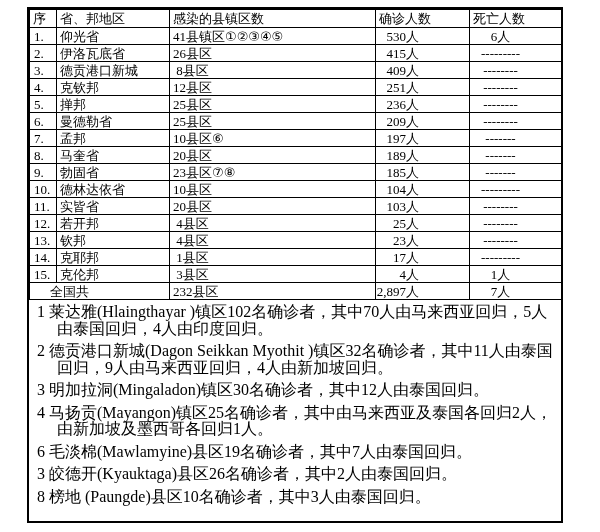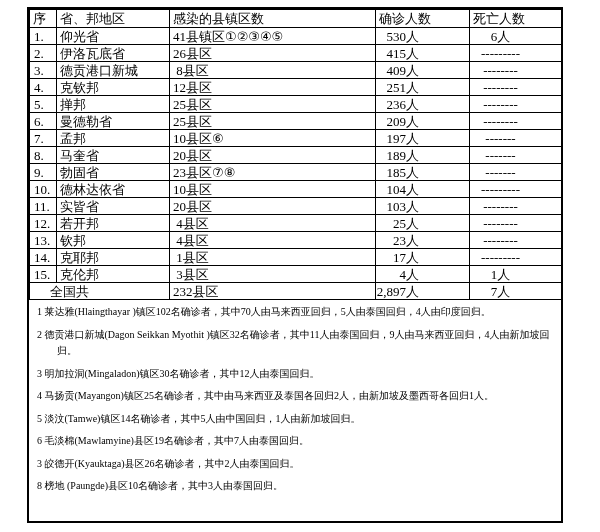--- a/index.html
+++ b/index.html
@@ -27,21 +27,21 @@
   .case-table thead th{height:17px;text-align:left;padding-left:3px;}
   td.c-no{padding-left:4px;}
   td.c-region{padding-left:3px;}
   td.c-dist{padding-left:3px;white-space:pre;margin-left:25px;}
   td.c-conf{text-align:right;padding-right:50px;margin-top:40px;}
   td.c-death{text-align:center;padding-right:30px;}
   td.c-total-label{padding-left:20px;margin-top:8px;}
   .footnotes{
     flex:1;box-sizing:border-box;
     padding:4px 6px 0 8px;
-    font-size:10px;
+    font-size:16px;
   }
   .footnotes p{
     margin:0 0 6px 0;line-height:16.5px;
     padding-left:20px;text-indent:-20px;
   }
 </style>
 </head>
 <body>
 
 <div class="doc">
@@ -177,20 +177,19 @@
           <td class="c-death">7人</td>
         </tr>
       </tbody>
     </table>
 
     <div class="footnotes">
       <p>1 莱达雅(Hlaingthayar )镇区102名确诊者，其中70人由马来西亚回归，5人由泰国回归，4人由印度回归。</p>
       <p>2 德贡港口新城(Dagon Seikkan Myothit )镇区32名确诊者，其中11人由泰国回归，9人由马来西亚回归，4人由新加坡回归。</p>
       <p>3 明加拉洞(Mingaladon)镇区30名确诊者，其中12人由泰国回归。</p>
       <p>4 马扬贡(Mayangon)镇区25名确诊者，其中由马来西亚及泰国各回归2人，由新加坡及墨西哥各回归1人。</p>
-      <p>5 淡汶(Tamwe)镇区14名确诊者，其中5人由中国回归，1人由新加坡回归。</p>
       <p>6 毛淡棉(Mawlamyine)县区19名确诊者，其中7人由泰国回归。</p>
       <p>3 皎德开(Kyauktaga)县区26名确诊者，其中2人由泰国回归。</p>
       <p>8 榜地 (Paungde)县区10名确诊者，其中3人由泰国回归。</p>
     </div>
 
   </div>
 </div>
 
 </body></html>

